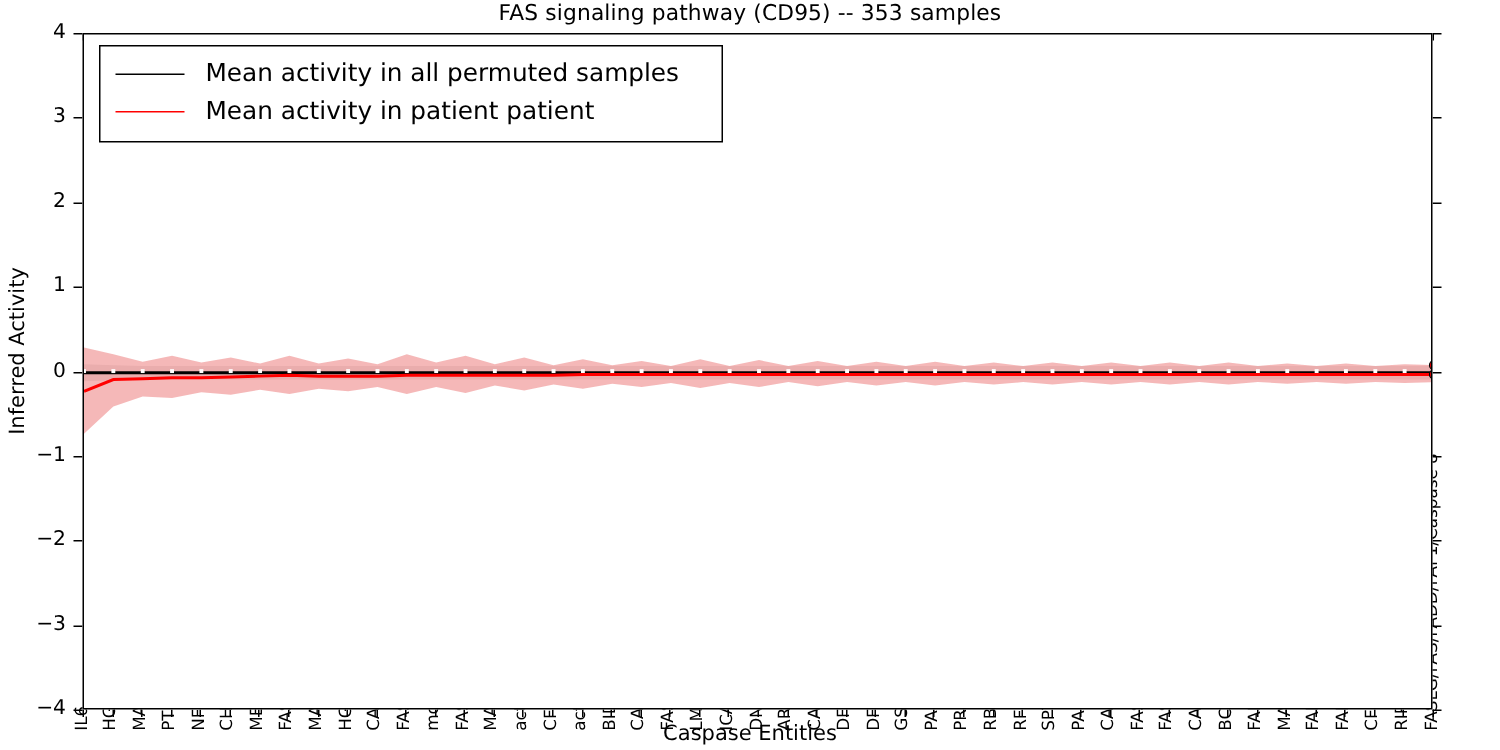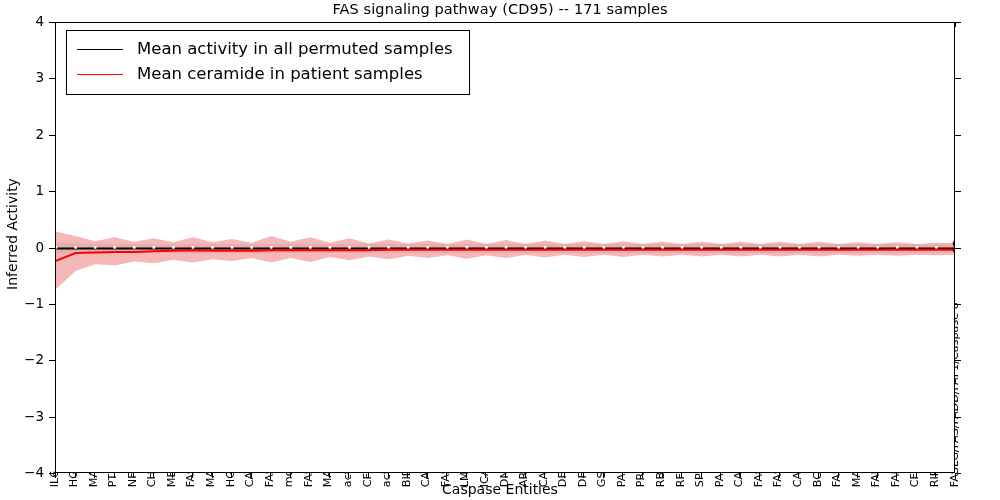--- a/index.html
+++ b/index.html
@@ -28,32 +28,32 @@
 
   .xlab{position:absolute;font-size:11.2px;line-height:1;white-space:nowrap;
         transform-origin:left bottom;transform:rotate(-90deg);}
 
   #ylabel{position:absolute;left:-218px;top:226px;width:460px;text-align:center;
           font-size:14px;transform:rotate(-90deg);}
   #xlabel{position:absolute;left:0;top:481px;width:1000px;text-align:center;
           font-size:14px;}
 
   #legend{position:absolute;left:66px;top:30px;border:1.3px solid #000;
-          background:#fff;padding:6px 16px 7px 10px;}
+          background:#fff;padding:6px 28px 7px 10px;}
   .lgrow{display:flex;align-items:center;height:25px;}
   .lgline{width:46px;height:0;border-top:1.6px solid #000;margin-right:14px;}
   .lgline.red{border-top-color:#ff0000;}
   .lgtxt{font-size:16.5px;line-height:1;}
 </style>
 </head>
 <body>
 
 <div id="fig">
 
-  <div id="title">FAS signaling pathway (CD95) -- 171 samples</div>
+  <div id="title">FAS signaling pathway (CD95) -- 353 samples</div>
 
   <div id="ylabel">Inferred Activity</div>
   <div id="xlabel">Caspase Entities</div>
 
   <div id="ytick-layer">
       <div class="ytick" style="top: 22px;"></div>
       <div class="ytickin" style="top: 22px; position: absolute;"></div>
       <div class="ylab" style="top: 15px;">4</div>
       <div class="ytick" style="top: 78.375px;"></div>
       <div class="ytickin" style="top: 78.375px; position: absolute;"></div>
@@ -286,17 +286,17 @@
     </div>
   </div>
 
   <div id="legend">
     <div class="lgrow">
       <span class="lgline"></span>
       <span class="lgtxt">Mean activity in all permuted samples</span>
     </div>
     <div class="lgrow">
       <span class="lgline red"></span>
-      <span class="lgtxt">Mean ceramide in patient samples</span>
+      <span class="lgtxt">Mean activity in patient patient</span>
     </div>
   </div>
 
 </div>
 
 </body></html>

